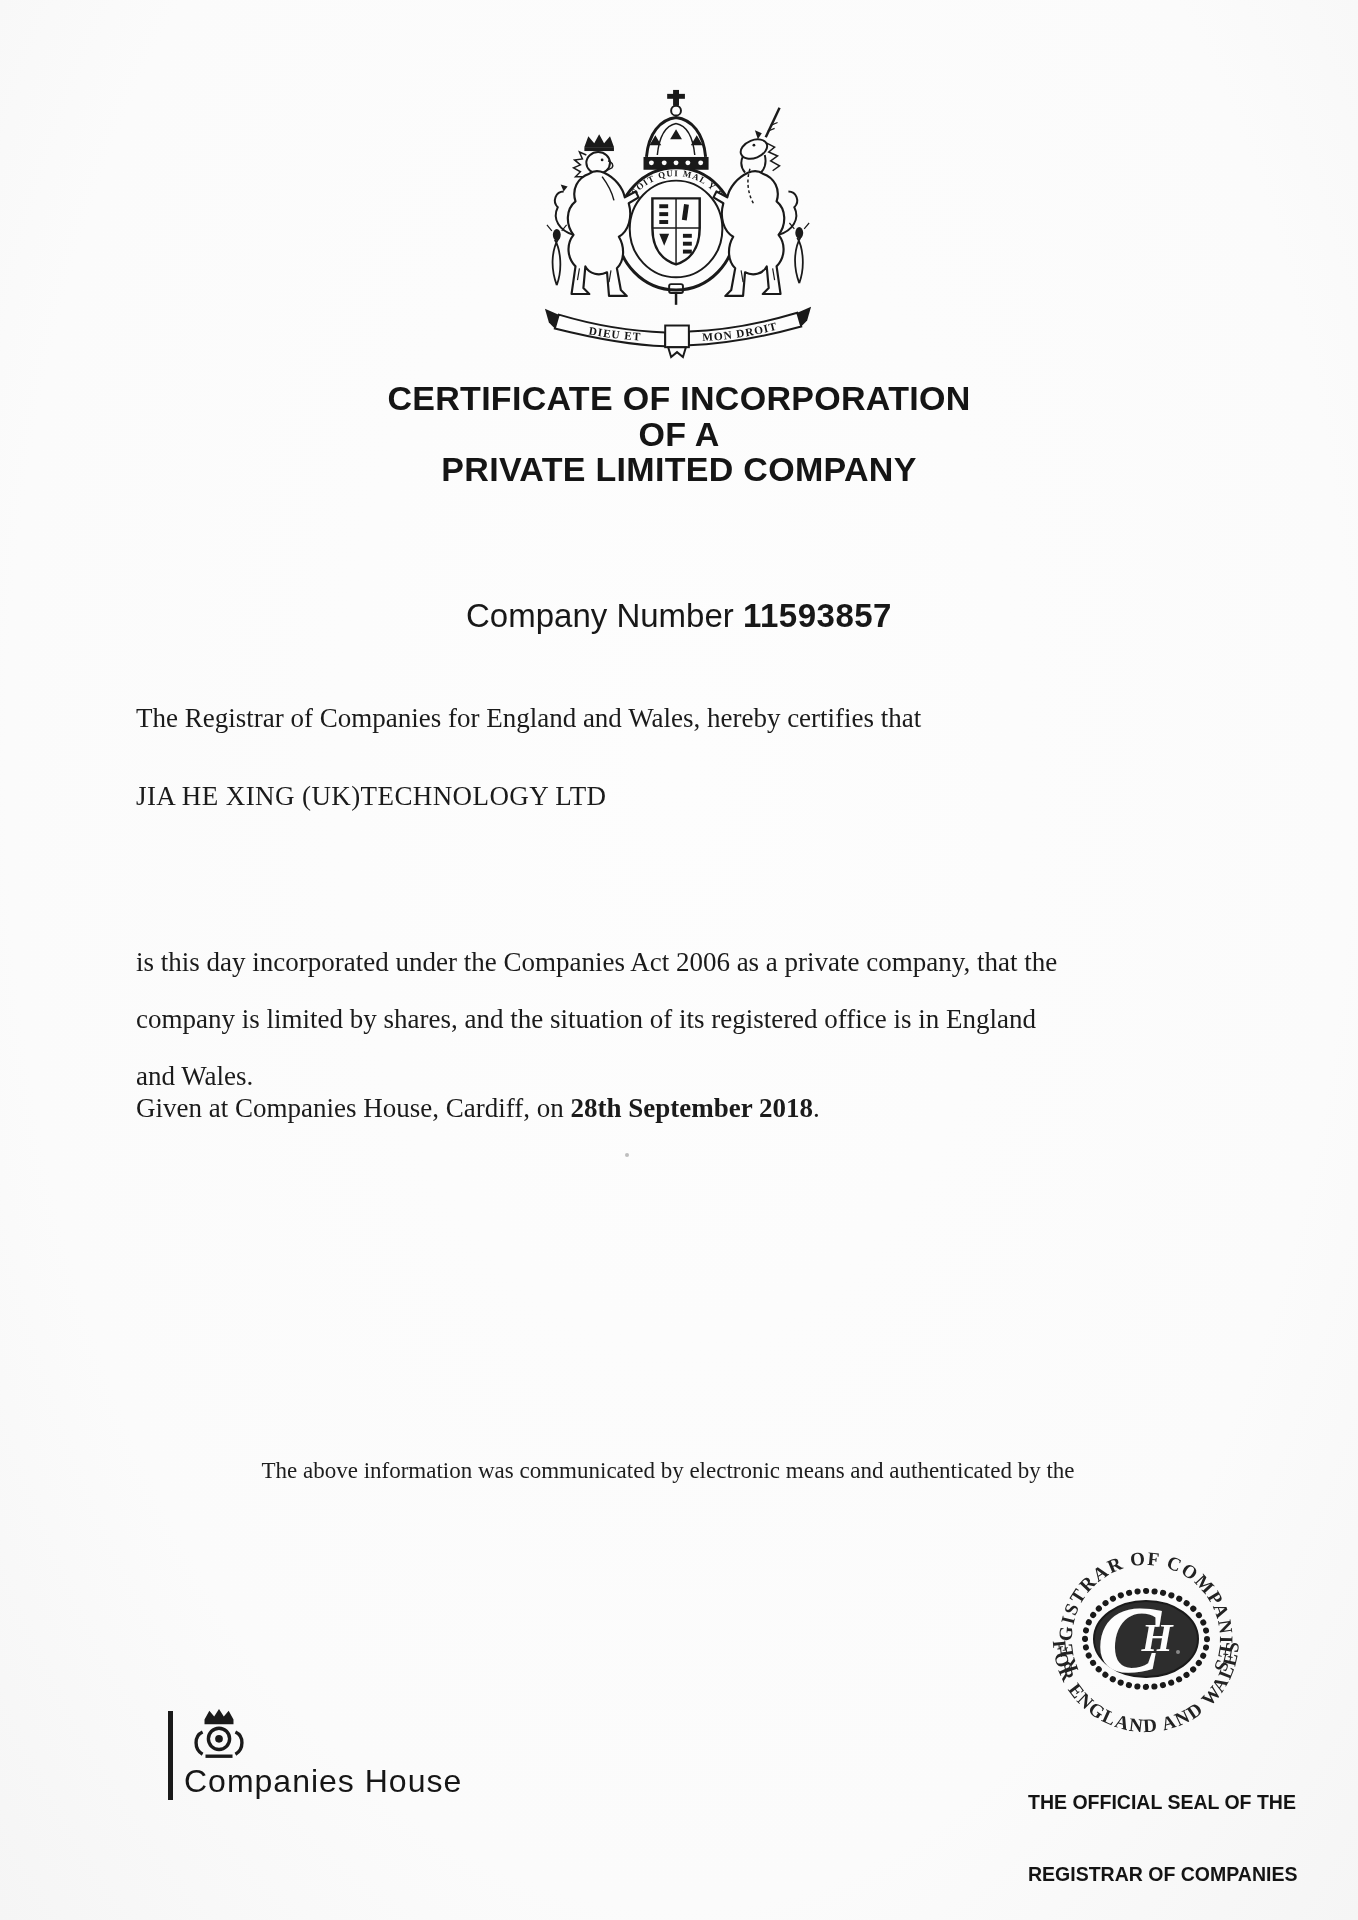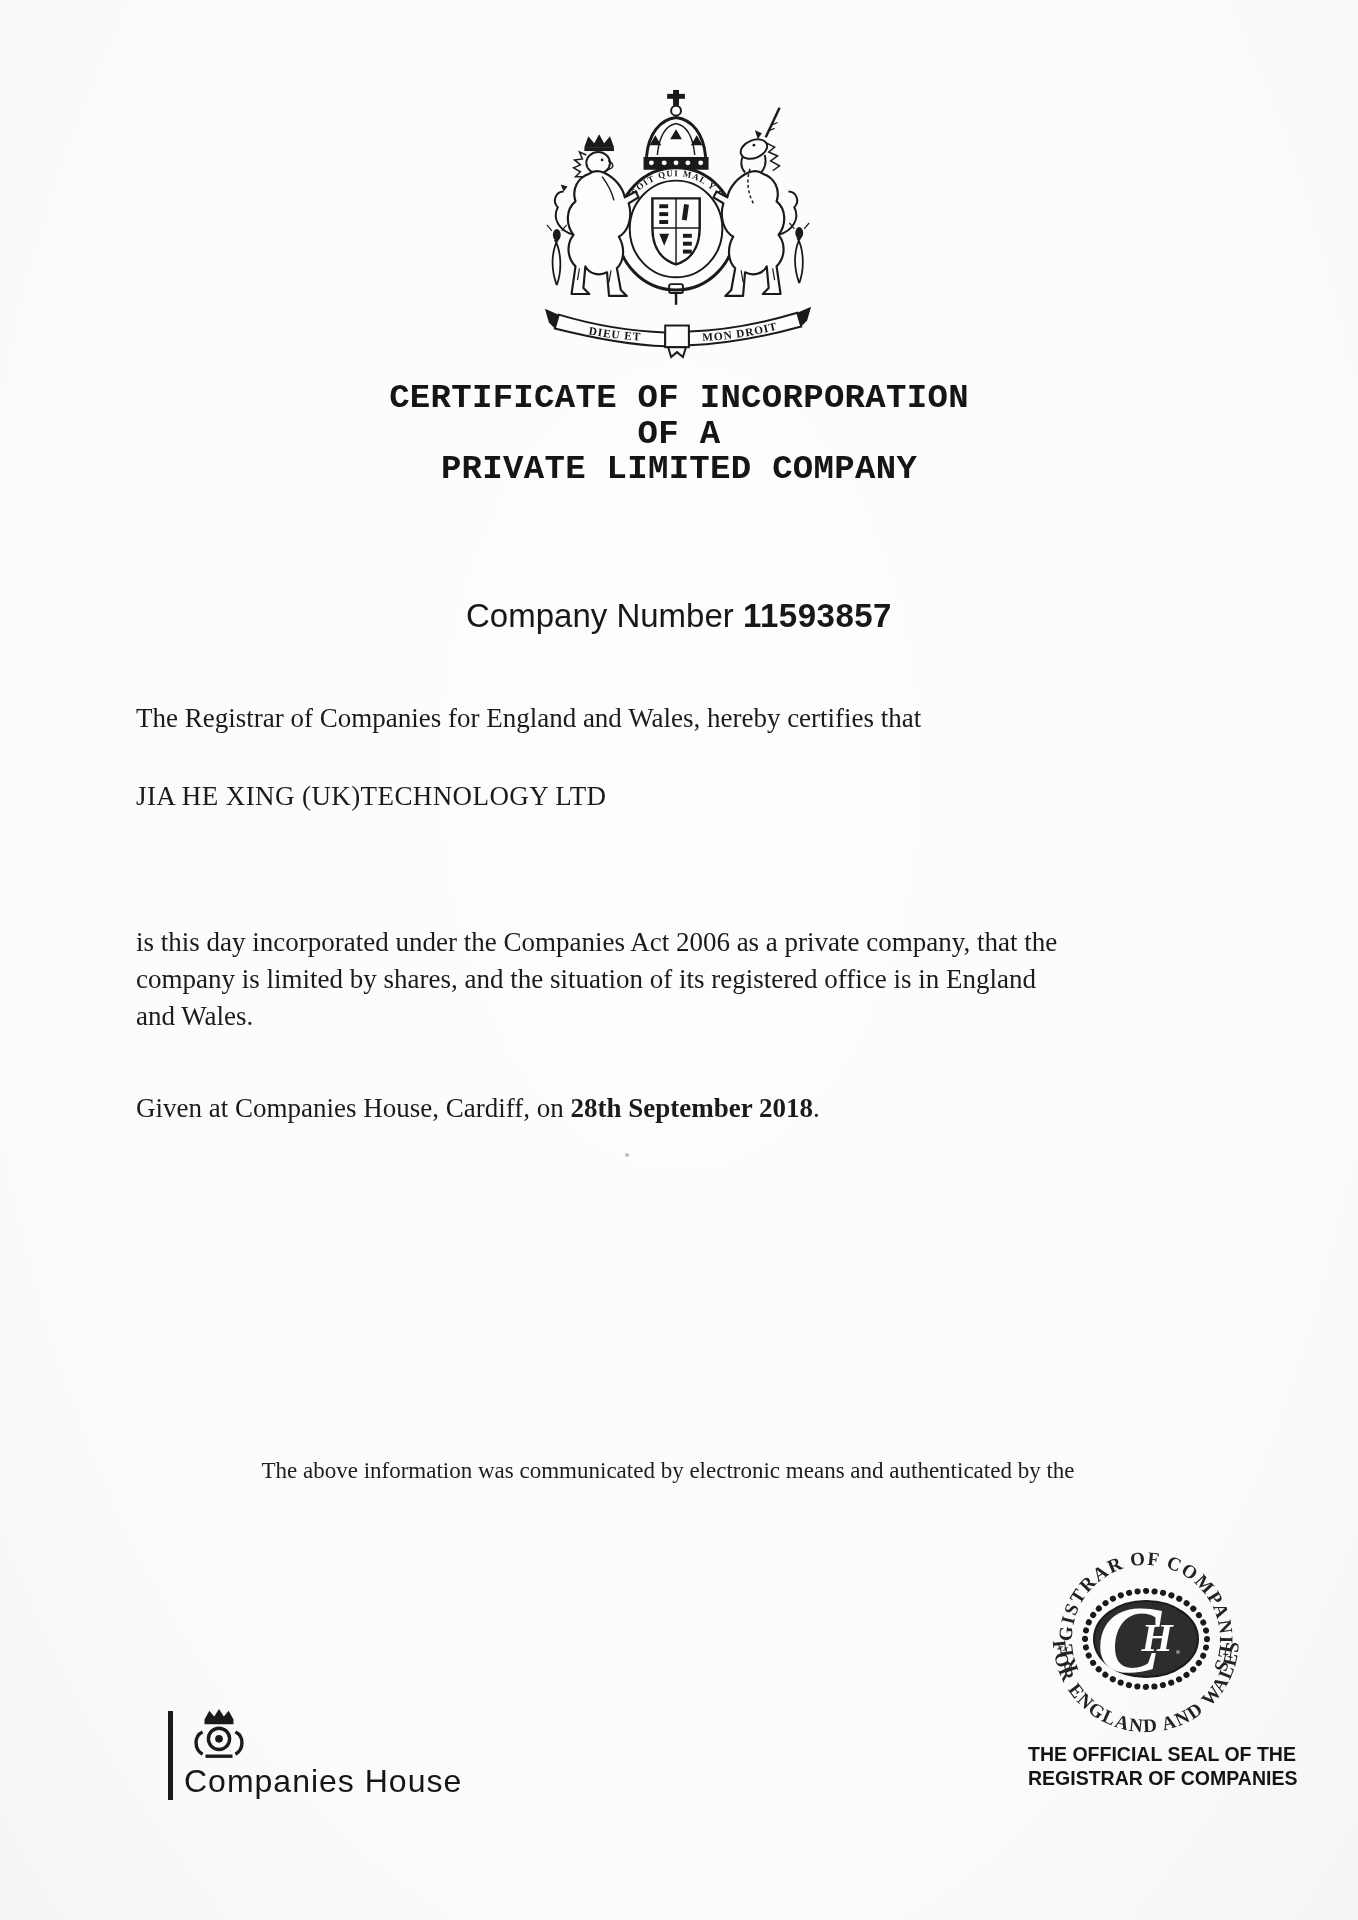--- a/index.html
+++ b/index.html
@@ -5,32 +5,32 @@
   html,body { margin:0; padding:0; background:#ffffff; }
   .page {
     position:relative; width:1358px; height:1920px; margin:0 auto;
     background: radial-gradient(ellipse at 50% 40%, #fdfdfd 0%, #fbfbfb 70%, #f5f5f5 100%);
     font-family:"Liberation Serif", serif; color:#1b1b1b; overflow:hidden;
   }
   .abs { position:absolute; }
 
   
   .title-block { left:0; top:381px; width:100%; text-align:center;
-    font-family:Liberation Mono, monospace; font-weight:700; font-size:34px;
+    font-family:Liberation Sans, sans-serif; font-weight:700; font-size:34px;
     line-height:35.5px; color:#151515; letter-spacing:0.3px; }
 
   .company-number { left:0; top:597px; width:100%; text-align:center;
     font-family:"Liberation Sans", sans-serif; font-size:33px; color:#181818; }
   .cn-value { font-weight:700; letter-spacing:0.5px;text-align:center; }
 
   
   .certifies { left:136px; top:703px; font-size:27px; white-space:nowrap; }
   .company-name { left:136px; top:781px; font-size:27px; letter-spacing:0.4px; white-space:nowrap; }
   .para { left:136px; top:924px; font-size:27px; line-height:37px; }
-  .para div { white-space:nowrap; }
+  .para div { white-space:nowrap;margin-top:20px; }
   .given { left:136px; top:1093px; font-size:27px; white-space:nowrap; }
   .given-date { font-weight:700;margin-top:39px; }
 
   .note { left:3px; top:1453px; width:1330px; text-align:center;
     font-size:23px; line-height:36px; color:#1d1d1d; }
   .note div { white-space:nowrap; }
 
   .speck { left:625px; top:1153px; width:4px; height:4px; border-radius:50%;
     background:#8a8a8a; opacity:0.55; }
 
@@ -41,21 +41,21 @@
   .garter-text { font-family:"Liberation Serif", serif; font-weight:700; font-size:9px;
     letter-spacing:1.2px; fill:#141414; }
   .banner-text { font-family:"Liberation Serif", serif; font-weight:700; font-size:11.5px;
     letter-spacing:1px; fill:#151515; }
   .mono-c { font-family:"Liberation Serif", serif; font-style:italic; font-weight:700;
     font-size:96px; fill:#fdfdfd; }
   .mono-h { font-family:"Liberation Serif", serif; font-style:italic; font-weight:700;
     font-size:40px; fill:#fdfdfd; }
   .seal-caption { left:1028px; top:1743px; font-family:"Liberation Sans", sans-serif;
     font-weight:700; font-size:19.5px; line-height:23.5px; color:#141414; }
-  .seal-caption div { white-space:nowrap; }
+  .seal-caption div { white-space:nowrap;margin-top:48px; }
 
   
   .logo-bar { left:168px; top:1711px; width:5px; height:89px; background:#1a1a1a; }
   .logo-crest { left:185px; top:1706px; width:68px; height:56px; }
   .logo-wordmark { left:184px; top:1763px; font-family:Liberation Sans, sans-serif;
     font-size:32px; letter-spacing:1px; color:#161616; white-space:nowrap; }
 
   .arms-svg { left:541px; top:84px; width:276px; height:278px; }
 </style>
 </head>

